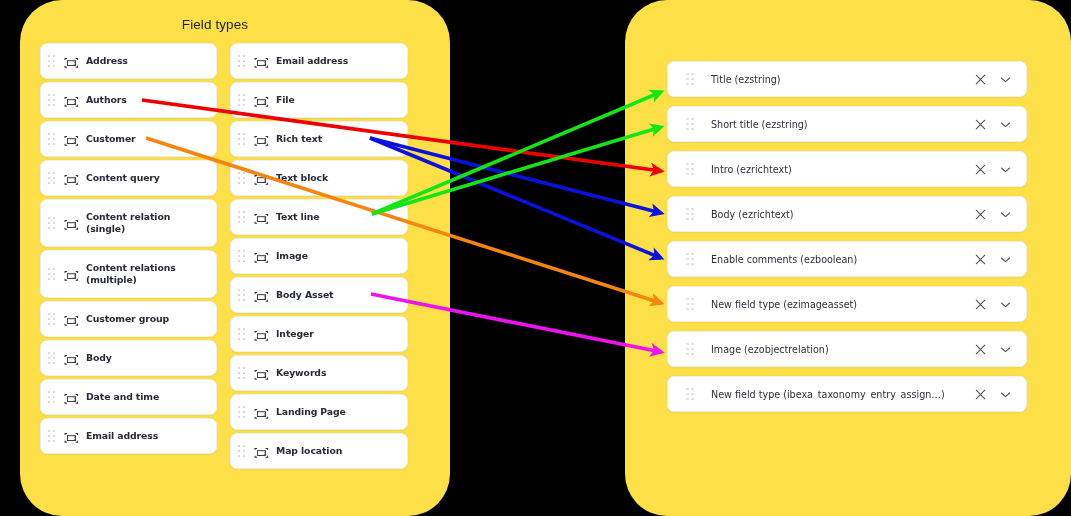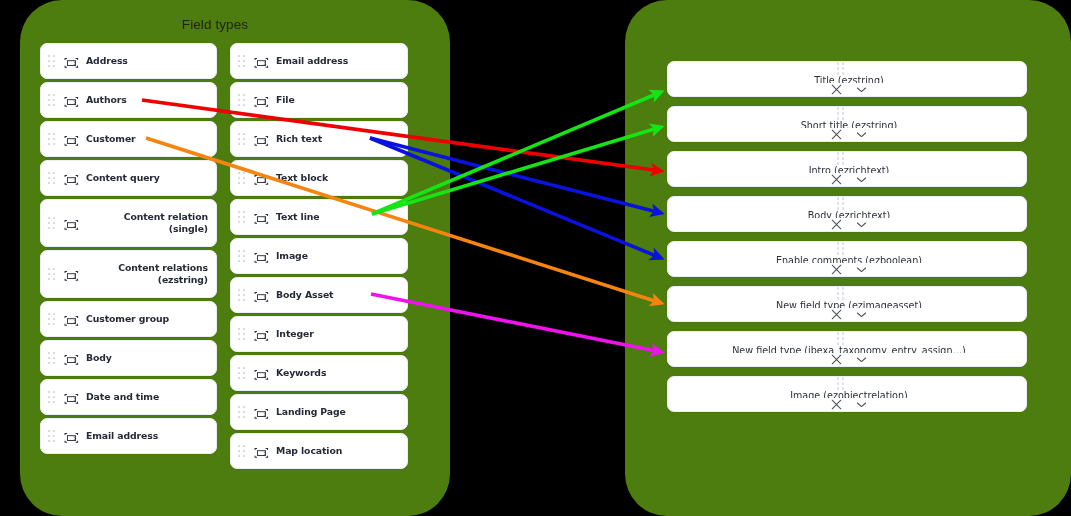--- a/index.html
+++ b/index.html
@@ -19,21 +19,21 @@
     position: absolute;
     left: 0; top: 0;
     width: 1071px;
     height: 516px;
     background: #000000;
   }
 
   
   .panel {
     position: absolute;
-    background: #4d7c0f;
+    background: #fde047;
     border-radius: 42px;
     overflow: hidden;
   }
   .panel-left {
     left: 20px;
     top: 0px;
     width: 430px;
     height: 516px;
   }
   .panel-right {
@@ -70,21 +70,20 @@
     width: 100%;
     min-height: 36px;
     margin-bottom: 3px;
     background: #ffffff;
     border: 1px solid #eceef3;
     border-radius: 7px;
     display: flex;
     align-items: center;
     padding: 5px 8px 5px 7px;
     box-shadow: 0 0.5px 1.5px rgba(24,32,50,0.05);
-    text-align: right;
   }
   .ft-card.tall { min-height: 48px; }
 
   .grip {
     flex: 0 0 auto;
     width: 9px;
     height: 13px;
     margin-right: 7px;
     display: grid;
     grid-template-columns: 3px 3px;
@@ -129,21 +128,20 @@
     width: 100%;
     height: 36px;
     margin-bottom: 9px;
     background: #ffffff;
     border: 1px solid #eceef3;
     border-radius: 7px;
     display: flex;
     align-items: center;
     padding: 0 14px 0 18px;
     box-shadow: 0 0.5px 1.5px rgba(24,32,50,0.05);
-    flex-direction: column;
   }
   .ctf-grip {
     flex: 0 0 auto;
     width: 9px;
     height: 13px;
     margin-right: 16px;
     display: grid;
     grid-template-columns: 3px 3px;
     grid-template-rows: 3px 3px 3px;
     gap: 2px 2px;
@@ -278,21 +276,21 @@
             <i></i>
             <i></i>
             <i></i>
             <i></i>
           </span>
           <span class="ft-icon"><svg viewBox="0 0 16 13" width="15" height="12">
               <path d="M1 1.6 L1 2.6 M1 1.6 L2.6 1.6 M14.6 1.6 L13 1.6 M14.6 1.6 L14.6 2.6 M1 11 L1 10 M1 11 L2.6 11 M14.6 11 L13 11 M14.6 11 L14.6 10" stroke="#2b2f3a" stroke-width="1.1" fill="none" stroke-linecap="square"></path>
               <rect x="3.6" y="4" width="8.8" height="5.2" fill="none" stroke="#2b2f3a" stroke-width="1"></rect>
               <path d="M10.2 5.1 l0.9 1.1 l0.9 -1.1 Z M10.2 8.1 l0.9 -1.1 l0.9 1.1 Z" fill="#2b2f3a"></path>
             </svg></span>
-          <span class="ft-label">Content relations (ezstring)</span>
+          <span class="ft-label">Content relations (multiple)</span>
         </div>
         <div class="ft-card">
           <span class="grip">
             <i></i>
             <i></i>
             <i></i>
             <i></i>
             <i></i>
             <i></i>
           </span>
@@ -674,21 +672,21 @@
         </div>
         <div class="ctf-row">
           <span class="ctf-grip">
             <i></i>
             <i></i>
             <i></i>
             <i></i>
             <i></i>
             <i></i>
           </span>
-          <span class="ctf-label">New field type (ibexa_taxonomy_entry_assign…)</span>
+          <span class="ctf-label">Image (ezobjectrelation)</span>
           <span class="ctf-actions">
             <span>
               <svg viewBox="0 0 14 14" width="13" height="13">
                 <path d="M2.4 2.4 L11.6 11.6 M11.6 2.4 L2.4 11.6" stroke="#4a4f5c" stroke-width="1.15" fill="none" stroke-linecap="round"></path>
               </svg>
             </span>
             <span>
               <svg viewBox="0 0 14 14" width="13" height="13">
                 <path d="M2.6 5.4 L7 9.2 L11.4 5.4" stroke="#4a4f5c" stroke-width="1.15" fill="none" stroke-linecap="round" stroke-linejoin="round"></path>
               </svg>
@@ -697,21 +695,21 @@
         </div>
         <div class="ctf-row">
           <span class="ctf-grip">
             <i></i>
             <i></i>
             <i></i>
             <i></i>
             <i></i>
             <i></i>
           </span>
-          <span class="ctf-label">Image (ezobjectrelation)</span>
+          <span class="ctf-label">New field type (ibexa_taxonomy_entry_assign…)</span>
           <span class="ctf-actions">
             <span>
               <svg viewBox="0 0 14 14" width="13" height="13">
                 <path d="M2.4 2.4 L11.6 11.6 M11.6 2.4 L2.4 11.6" stroke="#4a4f5c" stroke-width="1.15" fill="none" stroke-linecap="round"></path>
               </svg>
             </span>
             <span>
               <svg viewBox="0 0 14 14" width="13" height="13">
                 <path d="M2.6 5.4 L7 9.2 L11.4 5.4" stroke="#4a4f5c" stroke-width="1.15" fill="none" stroke-linecap="round" stroke-linejoin="round"></path>
               </svg>

